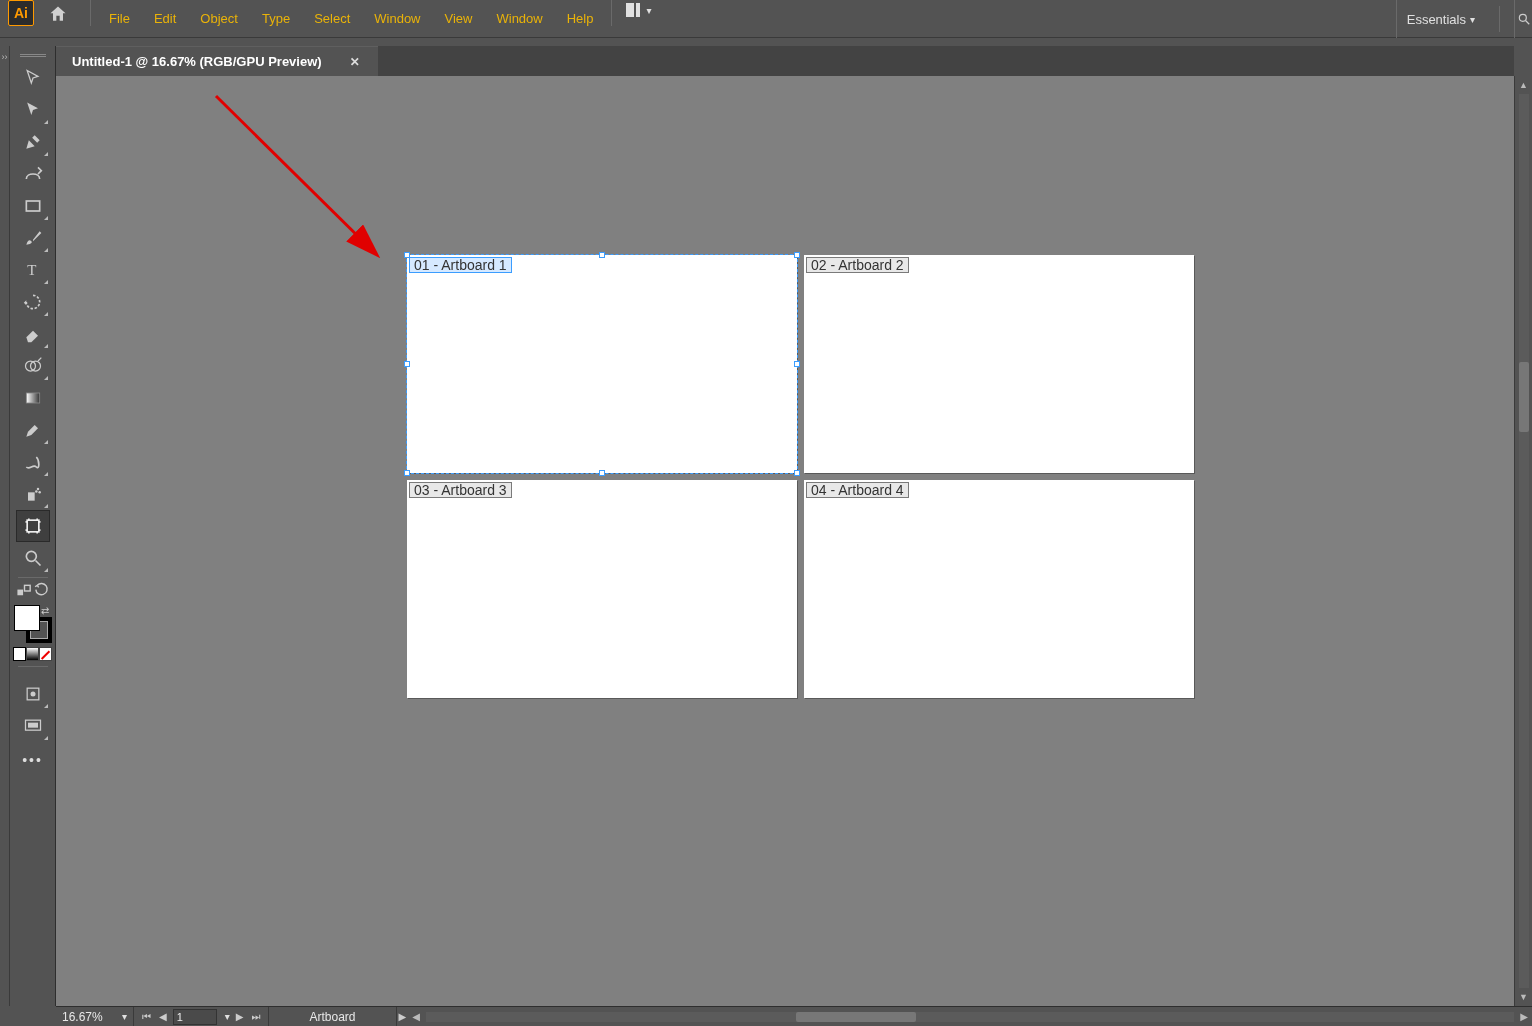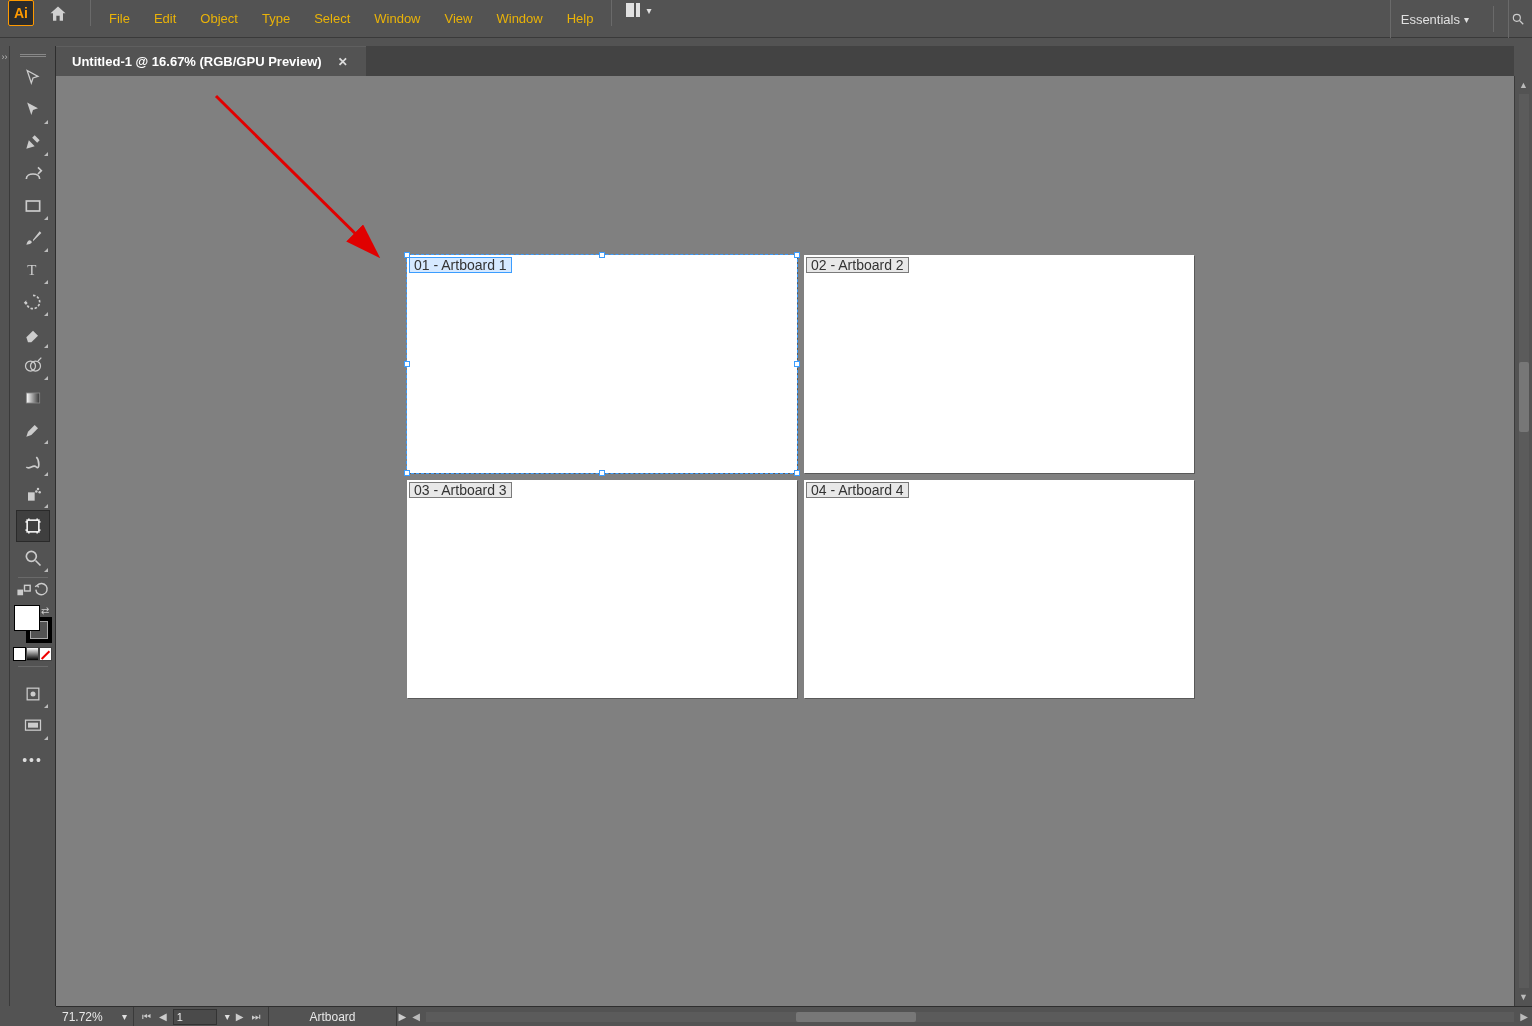--- a/index.html
+++ b/index.html
@@ -45,39 +45,39 @@
 }
 .panel-toggle {
   width: 28px; height: 20px; margin-left: 8px;
   display: flex; align-items: center; gap: 2px;
 }
 .panel-toggle .blk { width: 8px; height: 14px; background: #e0e0e0; }
 .panel-toggle .blk.sm { width: 4px; }
 .chev { font-size: 10px; margin-left: 4px; color:#e0e0e0; }
 .menubar-right {
   position: absolute; right: 0; top: 0; height: 38px;
-  display: flex; align-items: center; gap: 8px; padding-right: 6px; border-radius: 7px;
+  display: flex; align-items: center; gap: 8px;  border-radius: 7px;
 }
 .workspace-btn {
   padding: 0 10px; height: 38px; display: flex; align-items: center;
   color: #e0e0e0; border-left: 1px solid #6a6a6a;
 }
 .search-stub {
   width: 18px; height: 38px; display:flex; align-items:center; justify-content:center;
   border-left:1px solid #6a6a6a; color:#d0d0d0;
 }
 
 
 .tabbar {
   position: absolute; top: 46px; left: 56px; right: 18px; height: 30px;
   background: #434343;
   display: flex; align-items: stretch;
 }
 .doc-tab {
-  display: flex; align-items: center; gap: 14px;
+  display: flex; align-items: center; gap: 26px;
   padding: 0 16px;
   background: #535353;
   color: #fff; font-weight: 600; font-size: 13px;
   border-top: 1px solid #5f5f5f;
 }
 .doc-tab .close { font-size: 12px; color: #ddd; padding: 2px; }
 
 
 .collapse-strip {
   position: absolute; top: 46px; left: 0; width: 10px; bottom: 20px;
@@ -461,21 +461,21 @@
 <div class="right-strip">
   <div class="up">▲</div>
   <div class="track">
     <div class="thumb"></div>
   </div>
   <div class="down">▼</div>
 </div>
 
 <div class="statusbar">
   <div class="status-seg">
-    <span class="zoom-val">71.72%</span>
+    <span class="zoom-val">16.67%</span>
     <span class="chev">▾</span>
   </div>
   <div class="status-seg">
     <span class="navbtn">⏮</span>
     <span class="navbtn">◀</span>
     <input class="nav-input" value="1" style="">
     <span class="chev">▾</span>
     <span class="navbtn">▶</span>
     <span class="navbtn">⏭</span>
   </div>

